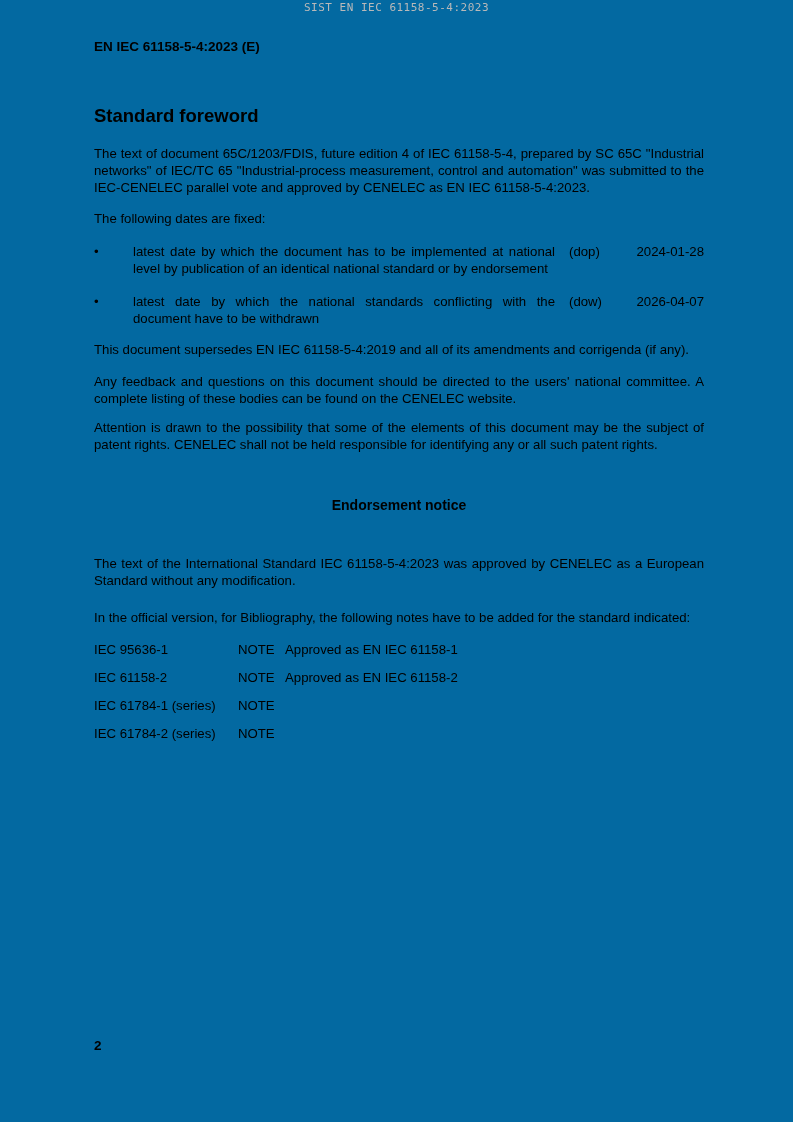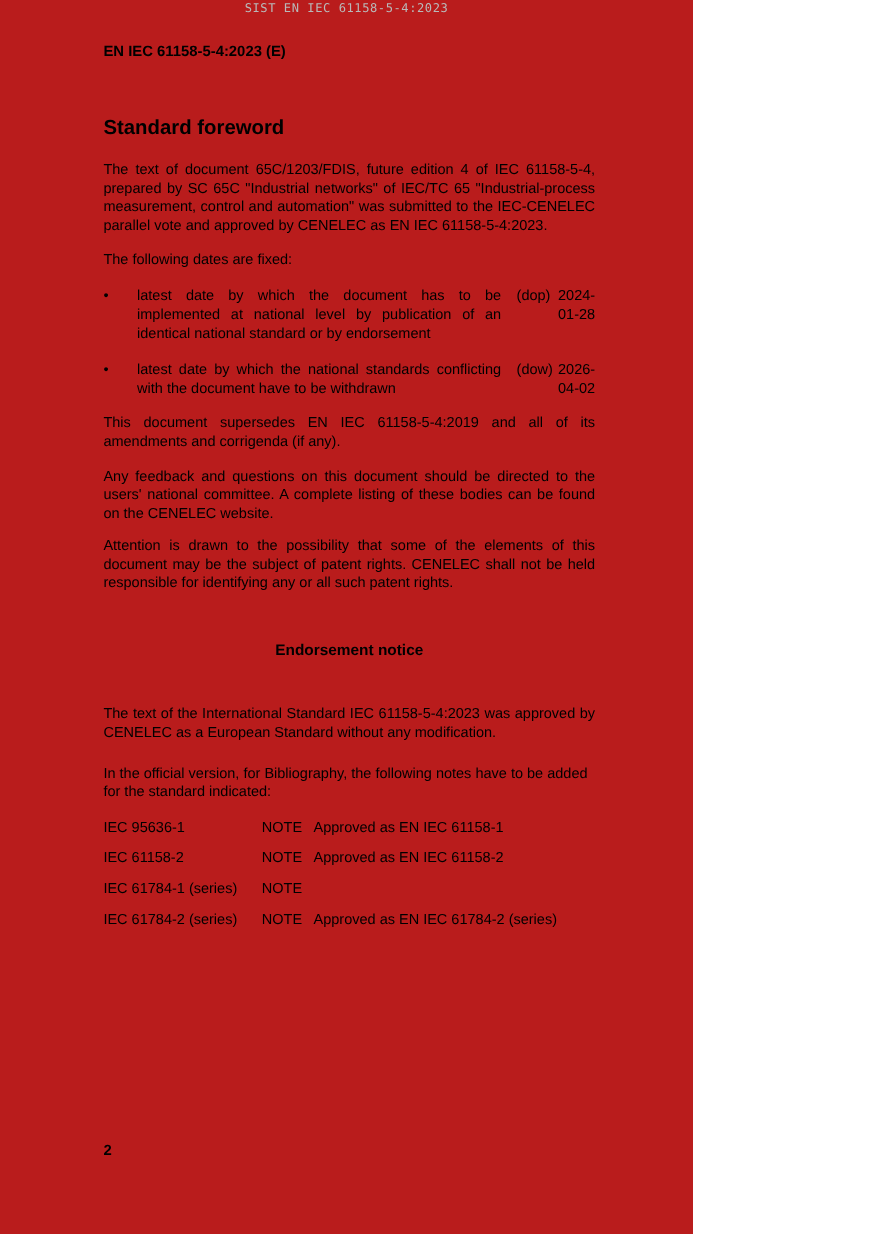--- a/index.html
+++ b/index.html
@@ -1,21 +1,21 @@
 <!DOCTYPE html>
 <html><head>
 <meta charset="utf-8">
 <style>
   * { margin: 0; padding: 0; box-sizing: border-box; }
   html, body { background: #ffffff; }
   .page {
     position: relative;
-    width: 630px;
+    width: 793px;
     height: 1122px;
-    background: #b91c1c;
+    background: #0369a1;
     font-family: "Liberation Sans", sans-serif;
     color: #000000;
     overflow: hidden;
   }
   .watermark {
     position: absolute;
     top: 1px;
     left: 0;
     right: 0;
     text-align: center;
@@ -112,21 +112,21 @@
       <div class="bullet-col">•</div>
       <div class="date-text">latest date by which the document has to be implemented at national level by publication of an identical national standard or by endorsement</div>
       <div class="date-code">(dop)</div>
       <div class="date-value">2024-01-28</div>
     </div>
 
     <div class="date-item second">
       <div class="bullet-col">•</div>
       <div class="date-text">latest date by which the national standards conflicting with the document have to be withdrawn</div>
       <div class="date-code">(dow)</div>
-      <div class="date-value">2026-04-02</div>
+      <div class="date-value">2026-04-07</div>
     </div>
 
     <p class="body p-supersedes">This document supersedes EN IEC 61158-5-4:2019 and all of its amendments and corrigenda (if any).</p>
 
     <p class="body p-feedback">Any feedback and questions on this document should be directed to the users' national committee. A complete listing of these bodies can be found on the CENELEC website.</p>
 
     <p class="body p-patent">Attention is drawn to the possibility that some of the elements of this document may be the subject of patent rights. CENELEC shall not be held responsible for identifying any or all such patent rights.</p>
 
     <h2 class="endorsement-title">Endorsement notice</h2>
 
@@ -145,21 +145,20 @@
         <div class="note-label">NOTE</div>
         <div class="note-text">Approved as EN IEC 61158-2</div>
       </div>
       <div class="note-row">
         <div class="note-standard">IEC 61784-1 (series)</div>
         <div class="note-label">NOTE</div>
       </div>
       <div class="note-row">
         <div class="note-standard">IEC 61784-2 (series)</div>
         <div class="note-label">NOTE</div>
-        <div class="note-text">Approved as EN IEC 61784-2 (series)</div>
       </div>
     </div>
 
   </div>
 
   <div class="page-number">2</div>
 
 </div>
 
 </body></html>

